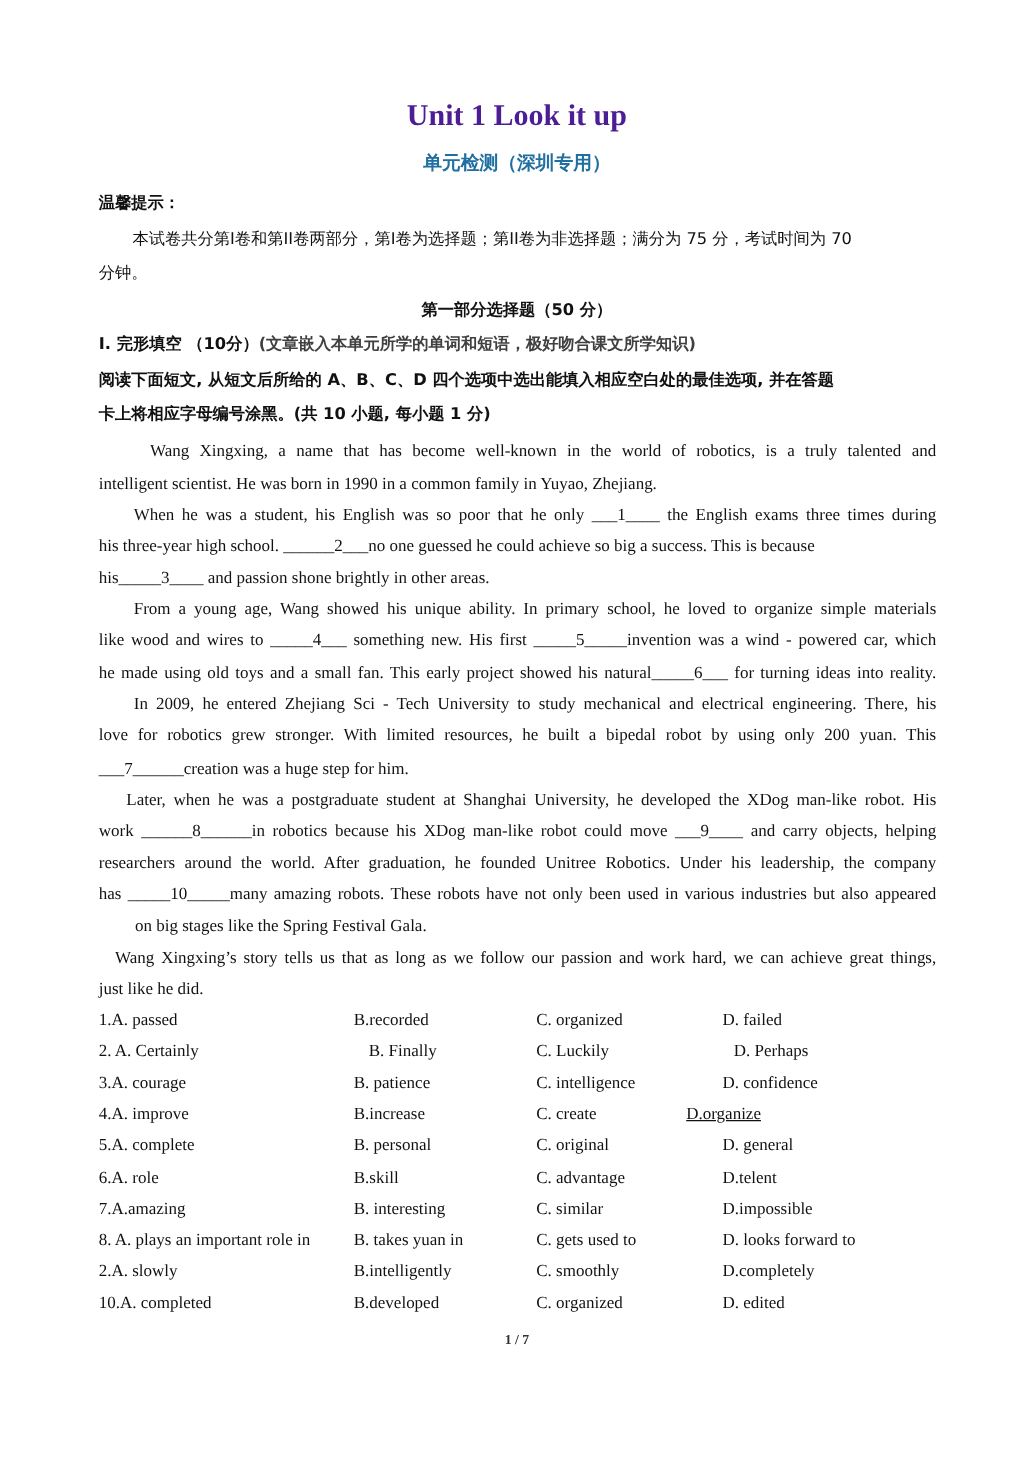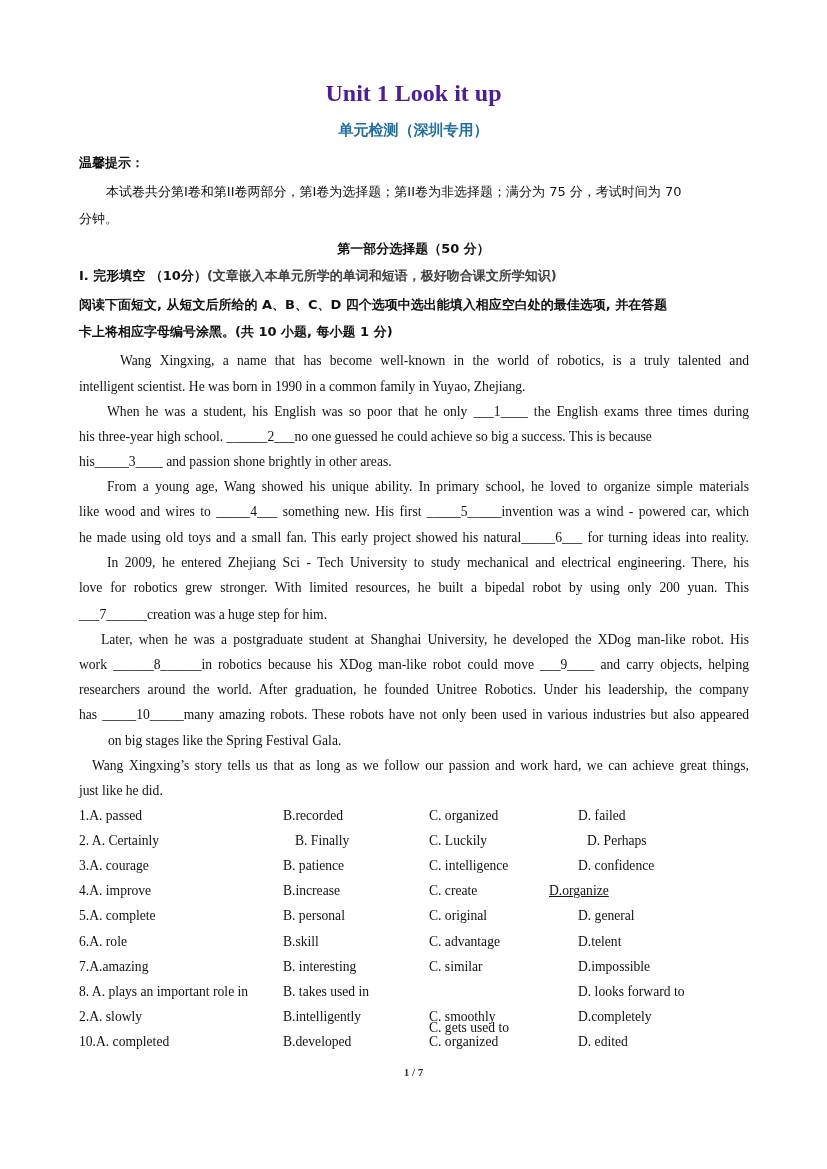--- a/index.html
+++ b/index.html
@@ -89,22 +89,22 @@
     <div class="opt" style="top:932px; left:283px;">B.skill</div>
     <div class="opt" style="top:932px; left:429px;">C. advantage</div>
     <div class="opt" style="top:932px; left:578px;">D.telent</div>
 
     <div class="opt" style="top:957px; left:79px;">7.A.amazing</div>
     <div class="opt" style="top:957px; left:283px;">B. interesting</div>
     <div class="opt" style="top:957px; left:429px;">C. similar</div>
     <div class="opt" style="top:957px; left:578px;">D.impossible</div>
 
     <div class="opt" style="top:982px; left:79px;">8. A. plays an important role in</div>
-    <div class="opt" style="top:982px; left:283px;">B. takes used in</div>
-    <div class="opt" style="top:982px; left:429px;margin-top:36px;">C. gets used to</div>
+    <div class="opt" style="top:982px; left:283px;">B. takes yuan in</div>
+    <div class="opt" style="top:982px; left:429px;">C. gets used to</div>
     <div class="opt" style="top:982px; left:578px;">D. looks  forward to</div>
 
     <div class="opt" style="top:1007px; left:79px;">2.A. slowly</div>
     <div class="opt" style="top:1007px; left:283px;">B.intelligently</div>
     <div class="opt" style="top:1007px; left:429px;">C. smoothly</div>
     <div class="opt" style="top:1007px; left:578px;">D.completely</div>
 
     <div class="opt" style="top:1032px; left:79px;">10.A. completed</div>
     <div class="opt" style="top:1032px; left:283px;">B.developed</div>
     <div class="opt" style="top:1032px; left:429px;">C. organized</div>

